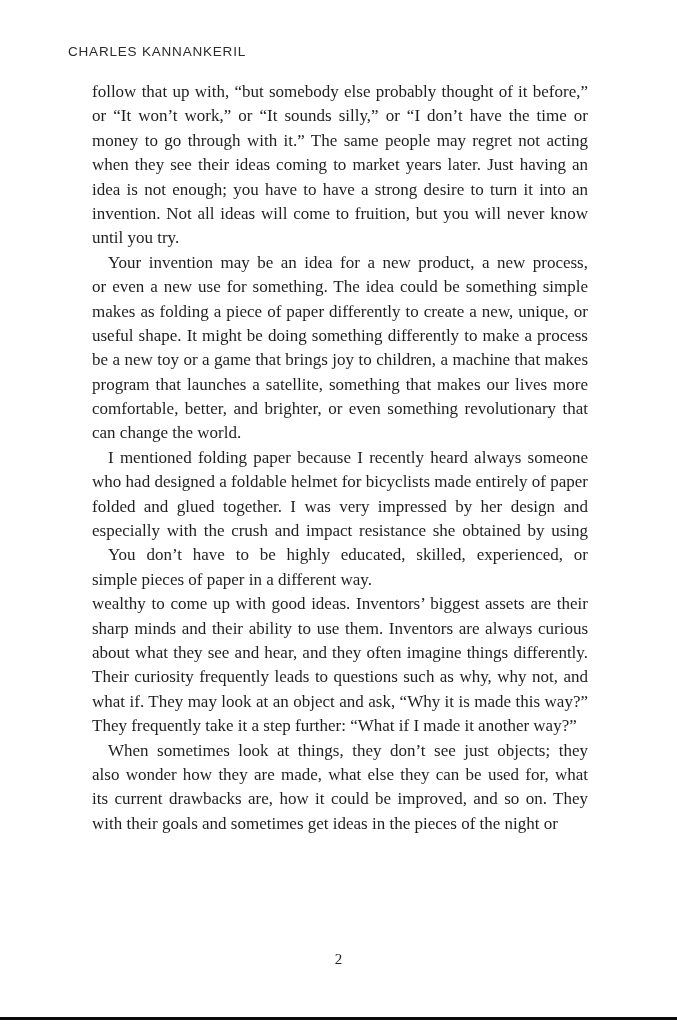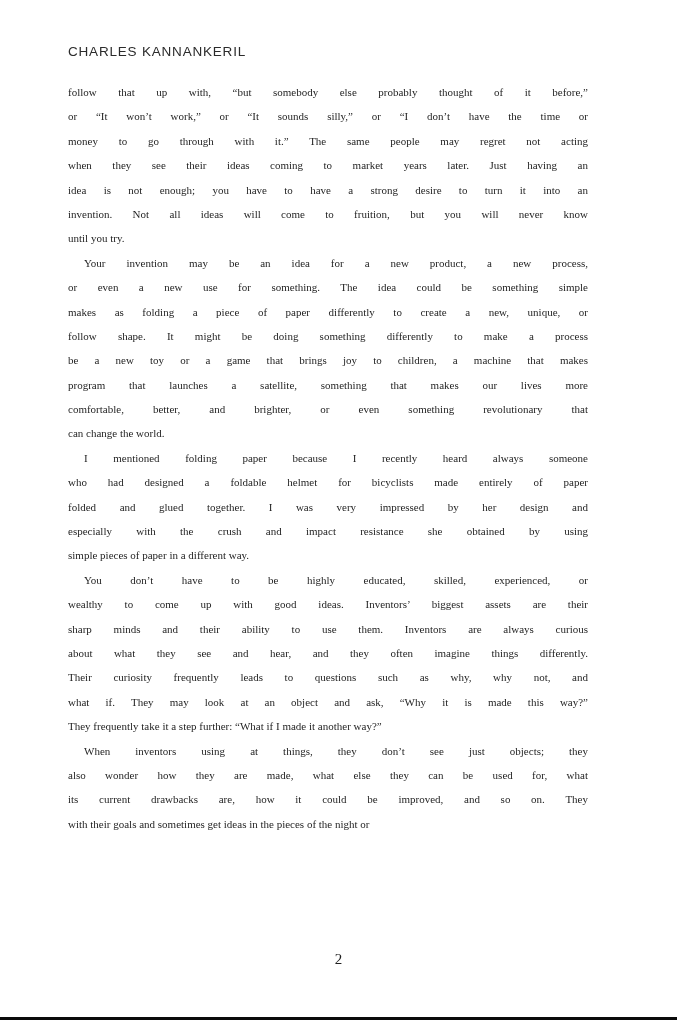--- a/index.html
+++ b/index.html
@@ -25,27 +25,28 @@
     letter-spacing: 0.8px;
     color: #2b2b2b;
   }
   .page-text {
     position: absolute;
     left: 68px;
     top: 80px;
     width: 520px;
   }
   .line {
-    font-size: 11px;
+    font-size: 17px;
     line-height: 24.4px;
     height: 24.4px;
     text-align: justify;
     text-align-last: justify;
     white-space: normal;
     color: #1f1f1f;
+    margin-left: 24px;
   }
   .line.line-end {
     text-align-last: left;
   }
   .line.indent {
     text-indent: 16px;
   }
   .page-number {
     position: absolute;
     left: 0;
@@ -74,38 +75,38 @@
       <div class="line">follow that up with, “but somebody else probably thought of it before,”</div>
       <div class="line">or “It won’t work,” or “It sounds silly,” or “I don’t have the time or</div>
       <div class="line">money to go through with it.” The same people may regret not acting</div>
       <div class="line">when they see their ideas coming to market years later. Just having an</div>
       <div class="line">idea is not enough; you have to have a strong desire to turn it into an</div>
       <div class="line">invention. Not all ideas will come to fruition, but you will never know</div>
       <div class="line line-end">until you try.</div>
       <div class="line indent">Your invention may be an idea for a new product, a new process,</div>
       <div class="line">or even a new use for something. The idea could be something simple</div>
       <div class="line">makes as folding a piece of paper differently to create a new, unique, or</div>
-      <div class="line">follow shape. It might be doing something differently to make a process</div>
+      <div class="line">useful shape. It might be doing something differently to make a process</div>
       <div class="line">be a new toy or a game that brings joy to children, a machine that makes</div>
       <div class="line">program that launches a satellite, something that makes our lives more</div>
       <div class="line">comfortable, better, and brighter, or even something revolutionary that</div>
       <div class="line line-end">can change the world.</div>
       <div class="line indent">I mentioned folding paper because I recently heard always someone</div>
       <div class="line">who had designed a foldable helmet for bicyclists made entirely of paper</div>
       <div class="line">folded and glued together. I was very impressed by her design and</div>
       <div class="line">especially with the crush and impact resistance she obtained by using</div>
+      <div class="line indent">You don’t have to be highly educated, skilled, experienced, or</div>
       <div class="line line-end">simple pieces of paper in a different way.</div>
-      <div class="line indent">You don’t have to be highly educated, skilled, experienced, or</div>
       <div class="line">wealthy to come up with good ideas. Inventors’ biggest assets are their</div>
       <div class="line">sharp minds and their ability to use them. Inventors are always curious</div>
       <div class="line">about what they see and hear, and they often imagine things differently.</div>
       <div class="line">Their curiosity frequently leads to questions such as why, why not, and</div>
       <div class="line">what if. They may look at an object and ask, “Why it is made this way?”</div>
       <div class="line line-end">They frequently take it a step further: “What if I made it another way?”</div>
-      <div class="line indent">When inventors using at things, they don’t see just objects; they</div>
+      <div class="line indent">When sometimes look at things, they don’t see just objects; they</div>
       <div class="line">also wonder how they are made, what else they can be used for, what</div>
       <div class="line">its current drawbacks are, how it could be improved, and so on. They</div>
       <div class="line line-end">with their goals and sometimes get ideas in the pieces of the night or</div>
     </div>
 
   <div class="page-number">2</div>
 
   <div class="bottom-bar"></div>
 </div>
 

